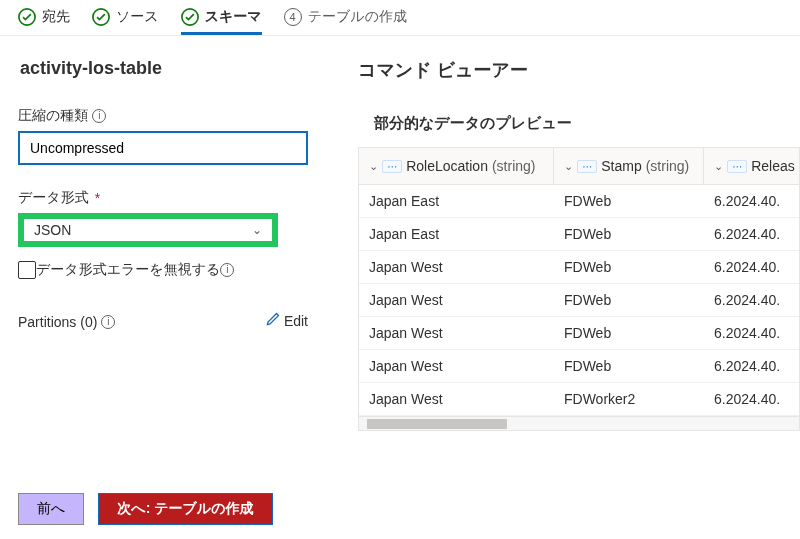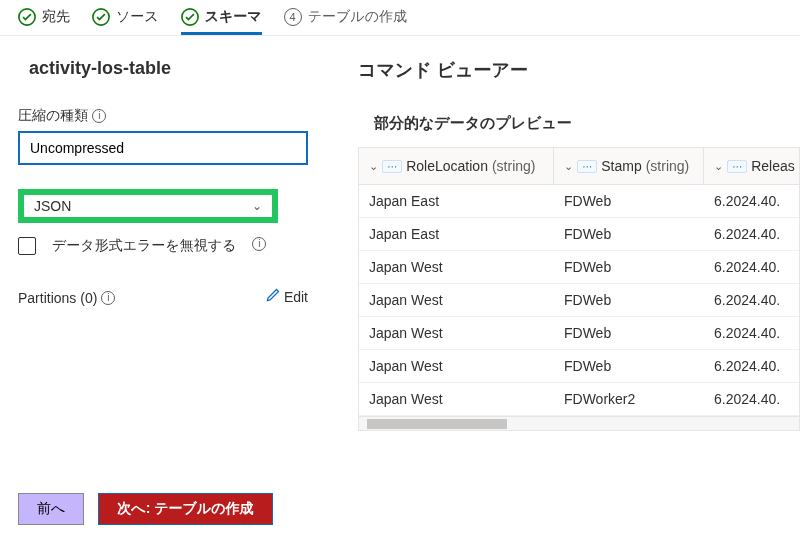--- a/index.html
+++ b/index.html
@@ -20,29 +20,29 @@
   .step.current { font-weight: 600; border-bottom-color: #0f6cbd; }
   .step.pending { color: #605e5c; }
   .circle { display: inline-flex; align-items: center; justify-content: center; }
   .numcircle { width: 18px; height: 18px; border: 1px solid #605e5c; border-radius: 50%; font-size: 11px; display: inline-flex; align-items: center; justify-content: center; color: #605e5c; }
   svg.chk { width: 18px; height: 18px; }
 
   .main { display: flex; padding: 18px 0 0 18px; }
   .left { width: 340px; padding-right: 30px; }
   .right { flex: 1; overflow: hidden; }
 
-  h2.tbl-name { font-size: 18px; font-weight: 700; margin: 4px 0 28px 11px; }
+  h2.tbl-name { font-size: 18px; font-weight: 700; margin: 4px 0 28px 2px; }
   .field { margin-bottom: 24px; }
   .field-label { font-size: 14px; margin-bottom: 6px; display: flex; align-items: center; gap: 4px; }
   .info-icon { width: 14px; height: 14px; border: 1px solid #605e5c; border-radius: 50%; font-size: 10px; display: inline-flex; align-items: center; justify-content: center; color: #605e5c; line-height: 1; }
   .req { color: #a4262c; margin-left: 2px; }
   .textbox { width: 290px; height: 34px; padding: 0 10px; border: 2px solid #0f6cbd; font-size: 14px; outline: none; }
   .selectwrap { width: 260px; height: 34px; border: 6px solid #22c55e; display: flex; align-items: center; justify-content: space-between; padding: 0 10px; font-size: 14px; cursor: pointer; }
   .chev { font-size: 12px; color: #605e5c; }
-  .checkrow { display: flex; align-items: flex-start; gap: 16px; margin-top: 14px; }
+  .checkrow { display: flex; align-items: center; gap: 0; margin-top: 14px; }
   .checkbox { width: 18px; height: 18px; border: 1px solid #323130; border-radius: 2px; cursor: pointer; }
   .partitions-row { display: flex; justify-content: space-between; align-items: flex-end; width: 290px; margin-top: 32px; }
   .edit-link { color: #323130; display: inline-flex; align-items: center; gap: 3px; cursor: pointer; font-size: 14px; }
   .pen-icon { color: #0f6cbd; }
 
   .cmd-title { font-size: 18px; font-weight: 700; margin: 4px 0 32px 0; }
   .prev-title { font-size: 15px; font-weight: 700; margin: 0 0 14px 16px; }
 
   .grid { border: 1px solid #e5e5e5; }
   .ghead { display: flex; background: #faf9f8; border-bottom: 1px solid #e5e5e5; }
@@ -102,20 +102,24 @@
 
     <div class="field">
       <div class="field-label">
         <span>圧縮の種類</span>
         <span class="info-icon">i</span>
       </div>
       <input class="textbox" value="Uncompressed" style="">
     </div>
 
     <div class="field">
+      <div class="field-label">
+        <span>データ形式</span>
+          <span class="req">*</span>
+      </div>
       <div class="selectwrap">
         <span>JSON</span>
         <span class="chev">⌄</span>
       </div>
       <div class="checkrow">
         <div class="checkbox"></div>
         <span>データ形式エラーを無視する</span>
         <span class="info-icon">i</span>
       </div>
     </div>

